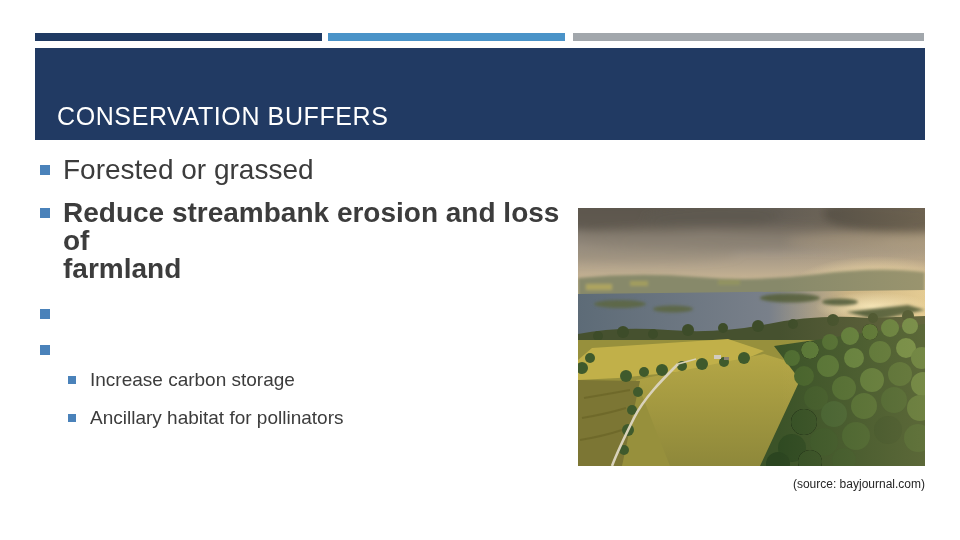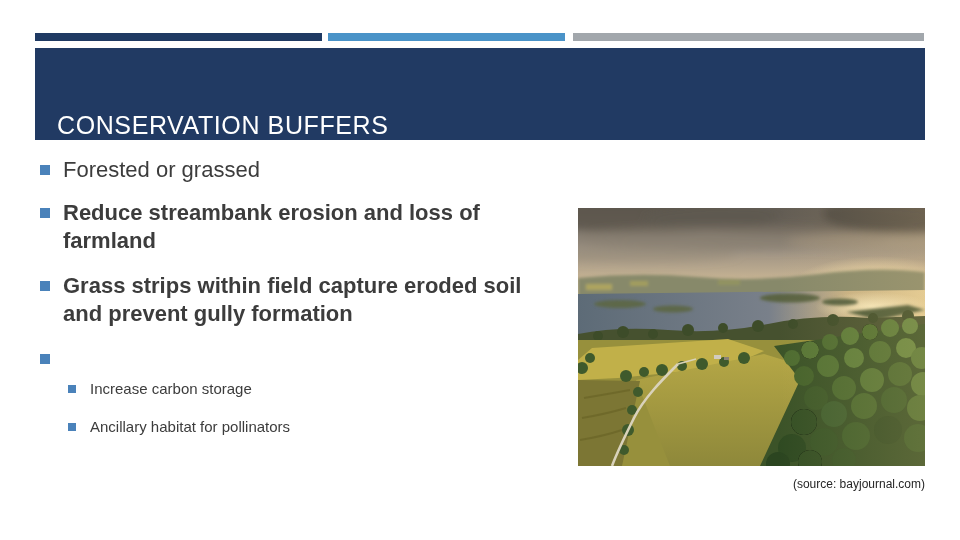--- a/index.html
+++ b/index.html
@@ -10,43 +10,43 @@
   }
   
   .accent-bar{position:absolute;top:33px;height:8px;}
   .bar-navy{left:35px;width:287px;background:#1f3a63;}
   .bar-blue{left:328px;width:237px;background:#4a93c8;}
   .bar-gray{left:573px;width:351px;background:#a2a7ac;}
   
   .banner{
     position:absolute;left:35px;top:48px;width:890px;height:92px;
     background:#213a63;display:flex;align-items:flex-end;
-    padding:0 0 2px 22px;box-sizing:border-box;
+    padding:0 0 11px 22px;box-sizing:border-box;
   }
   .banner h1{
     margin:0;color:#ffffff;font-size:25px;font-weight:400;
     letter-spacing:0.6px;line-height:1;
   }
   
   .bullets{position:absolute;left:40px;top:156px;width:528px;}
   .b-item{display:flex;align-items:flex-start;margin-bottom:15px;}
   .b-item.l1 .sq{
     flex:0 0 10px;width:10px;height:10px;background:#4a82ba;
     margin-top:9px;margin-right:13px;
   }
   .b-item.l1 .txt{
-    color:#3c3c3c;font-size:22px;line-height:28px;white-space:pre-line;
+    color:#3c3c3c;font-size:28px;line-height:28px;white-space:pre-line;
   }
   .b-item.l2{margin-left:28px;margin-bottom:14px;}
   .b-item.l2 .sq{
     flex:0 0 8px;width:8px;height:8px;background:#4a82ba;
     margin-top:8px;margin-right:14px;
   }
   .b-item.l2 .txt{
-    color:#3c3c3c;font-size:15px;line-height:24px;white-space:pre-line;
+    color:#3c3c3c;font-size:19px;line-height:24px;white-space:pre-line;
   }
   .mb17{margin-bottom:17px !important;font-weight:bold;}
   .mb13{margin-bottom:13px !important;}
   
   .photo{
     position:absolute;left:578px;top:208px;width:347px;height:258px;
     overflow:hidden;background:#8f8a3d;
   }
   .photo svg{display:block;}
   .caption{
@@ -70,22 +70,20 @@
     <span class="sq"></span>
     <span class="txt">Forested or grassed</span>
   </div>
   <div class="b-item l1 mb17">
     <span class="sq"></span>
     <span class="txt">Reduce streambank erosion and loss of
 farmland</span>
   </div>
   <div class="b-item l1 mb17">
     <span class="sq"></span>
-    <span class="txt">Grass strips within field capture eroded soil
-and prevent gully formation</span>
   </div>
   <div class="b-item l1 mb13">
     <span class="sq"></span>
   </div>
   <div class="b-item l2">
     <span class="sq"></span>
     <span class="txt">Increase carbon storage</span>
   </div>
   <div class="b-item l2">
     <span class="sq"></span>

